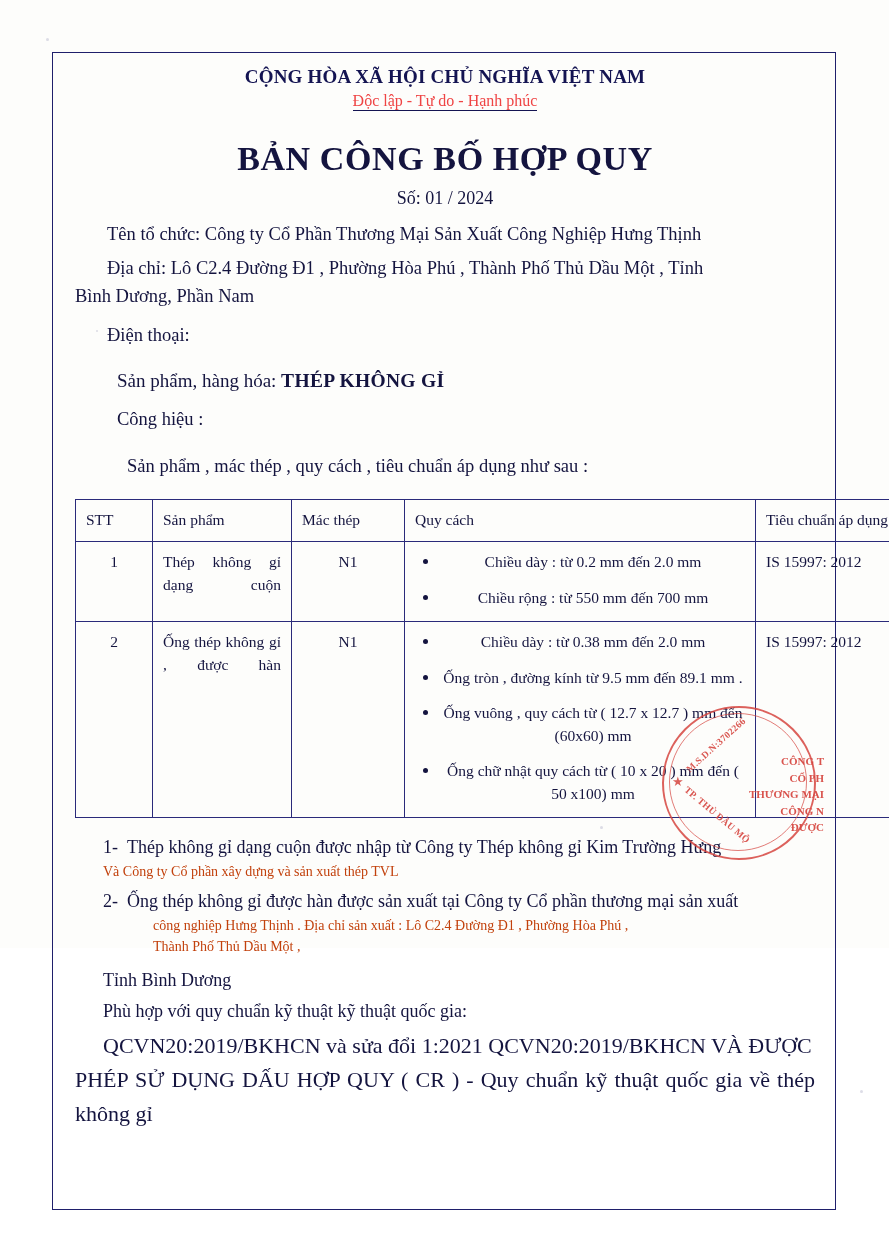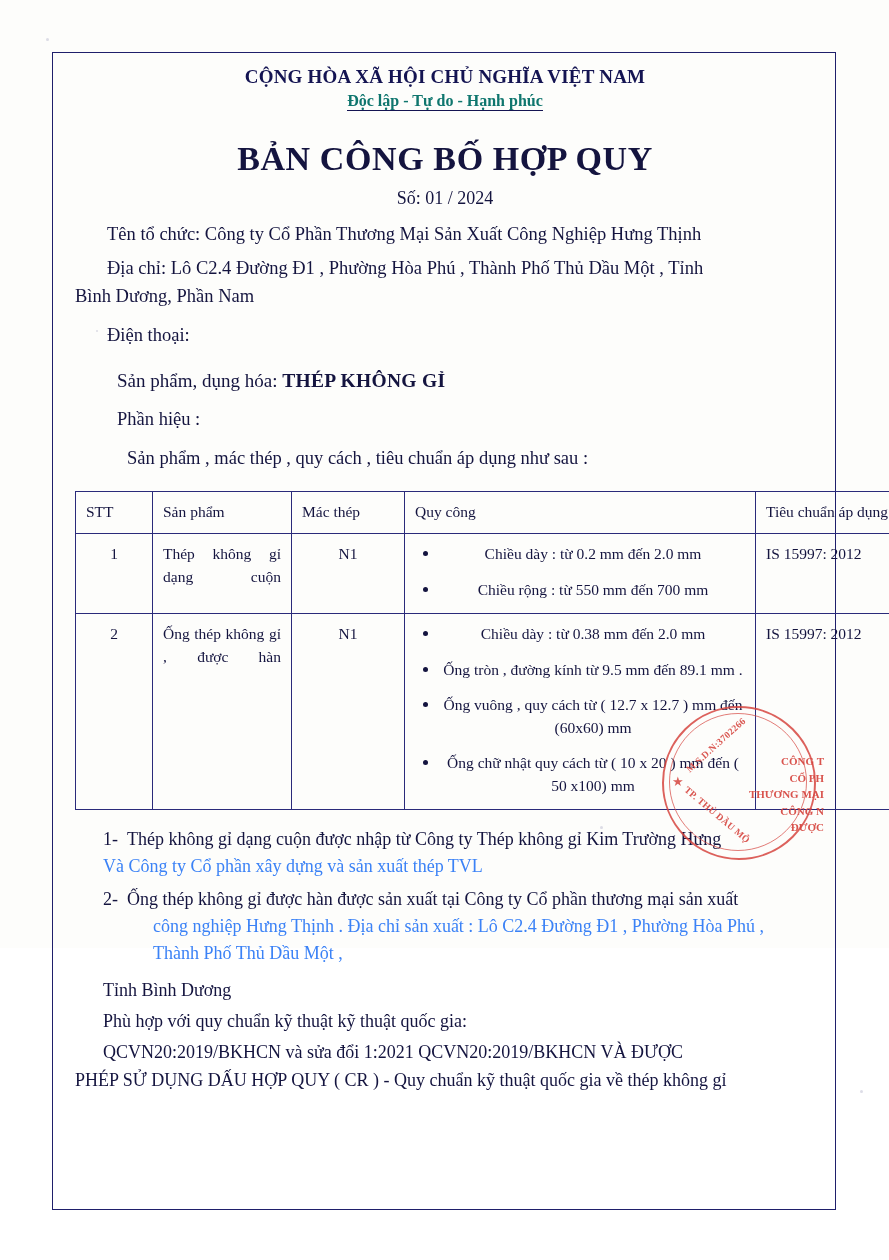--- a/index.html
+++ b/index.html
@@ -38,24 +38,24 @@
     width: 740px;
   }
   .center { text-align: center; }
   .national-title {
     font-weight: bold;
     font-size: 19px;
     letter-spacing: 0.2px;
     color: #141452;
   }
   .national-sub {
-    font-weight: bold;
+    font-weight: normal;
     font-size: 16px;
     margin-top: 4px;
-    color: #0f766e;
+    color: #ef4444;
   }
   .national-sub span {
     border-bottom: 1.3px solid #141452;
     padding-bottom: 1px;
   }
   .main-title {
     font-weight: bold;
     font-size: 34px;
     margin-top: 30px;
     letter-spacing: 0.6px;
@@ -135,35 +135,35 @@
     font-size: 18px;
     line-height: 1.5;
     color: #14143f;
     margin-left: 28px;
     margin-top: 2px;
     display: flex;
   }
   .note-num { width: 24px; flex: 0 0 24px; }
   .note-text { flex: 1; }
   .note-cont {
-    font-size: 18px;
-    line-height: 1.5;
-    color: #3b82f6;
+    font-size: 14px;
+    line-height: 1.5;
+    color: #c2410c;
     margin-left: 28px;
   }
   .note-cont.deep { margin-left: 78px; }
   .conform {
     font-size: 18px;
     line-height: 1.5;
     color: #14143f;
     margin-left: 28px;
     margin-top: 10px;
   }
   .qcvn {
-    font-size: 18px;
+    font-size: 22px;
     line-height: 1.55;
     color: #14143f;
     margin-top: 4px;
     text-align: justify;
   }
   .qcvn .ind { display: block; text-indent: 28px; }
 
   
   .stamp {
     position: absolute;
@@ -246,33 +246,33 @@
 
     <div class="center main-title">BẢN CÔNG BỐ HỢP QUY</div>
     <div class="center doc-number">Số: 01 / 2024</div>
 
     <div class="para indent-1">Tên tổ chức: Công ty Cổ Phần Thương Mại Sản Xuất Công Nghiệp Hưng Thịnh</div>
     <div class="para indent-1" style="margin-top:6px">Địa chỉ: Lô C2.4 Đường Đ1 , Phường Hòa Phú , Thành Phố Thủ Dầu Một , Tỉnh</div>
     <div class="para" style="margin-top:0">Bình Dương, Phần Nam</div>
     <div class="para indent-1" style="">Điện thoại:</div>
 
     <div class="para indent-2 product-line">
-      <span>Sản phẩm, dụng hóa:</span>
+      <span>Sản phẩm, hàng hóa:</span>
       <span class="bold">THÉP KHÔNG GỈ</span>
     </div>
-    <div class="para indent-2" style="margin-top:10px">Phần hiệu :</div>
-    <div class="para indent-3" style="margin-top:12px">Sản phẩm , mác thép , quy cách , tiêu chuẩn áp dụng như sau :</div>
+    <div class="para indent-2" style="margin-top:10px">Công hiệu :</div>
+    <div class="para indent-3" style="margin-top:20px">Sản phẩm , mác thép , quy cách , tiêu chuẩn áp dụng như sau :</div>
 
     <table class="spec">
       <thead>
         <tr>
           <th class="col-stt">STT</th>
           <th class="col-prod">Sản phẩm</th>
           <th class="col-mac">Mác thép</th>
-          <th class="col-quy">Quy công</th>
+          <th class="col-quy">Quy cách</th>
           <th class="col-std">Tiêu chuẩn áp dụng</th>
         </tr>
       </thead>
       <tbody>
         <tr>
           <td class="c-stt">1</td>
           <td class="c-prod">Thép không gỉ dạng cuộn</td>
           <td class="c-mac">N1</td>
           <td>
             <ul class="bullets">

